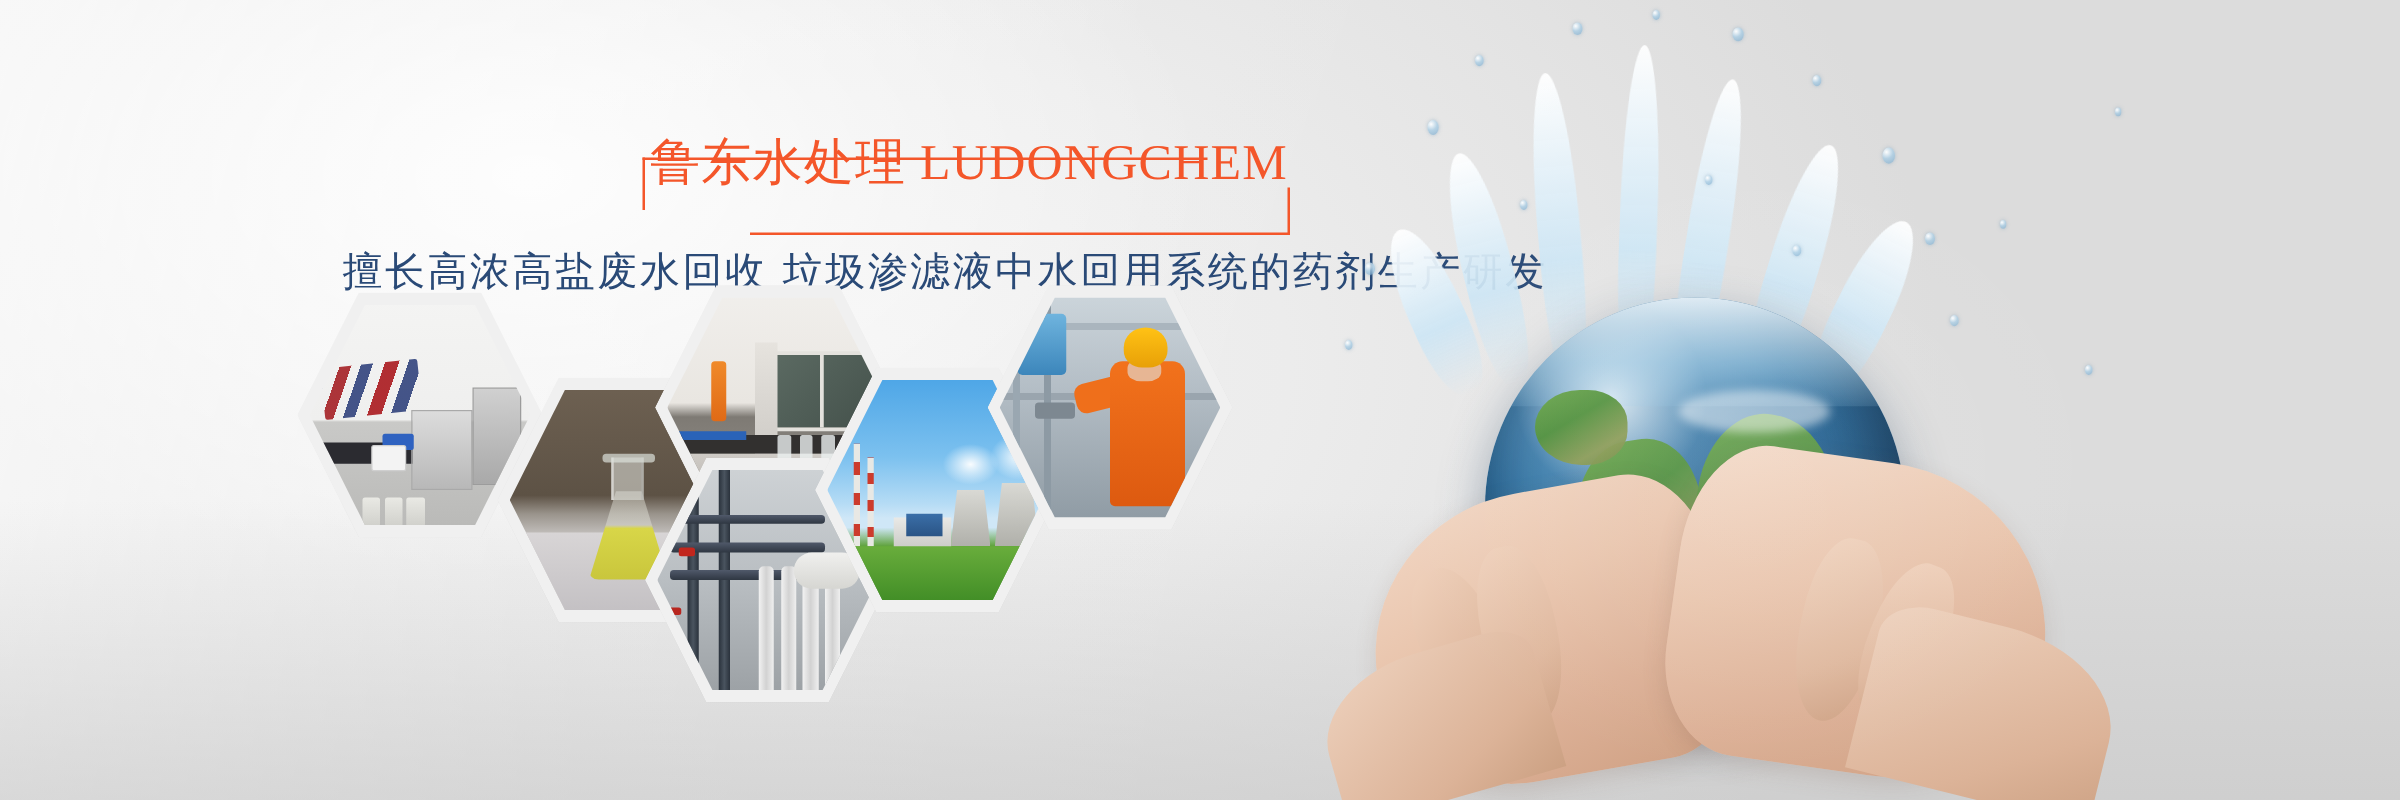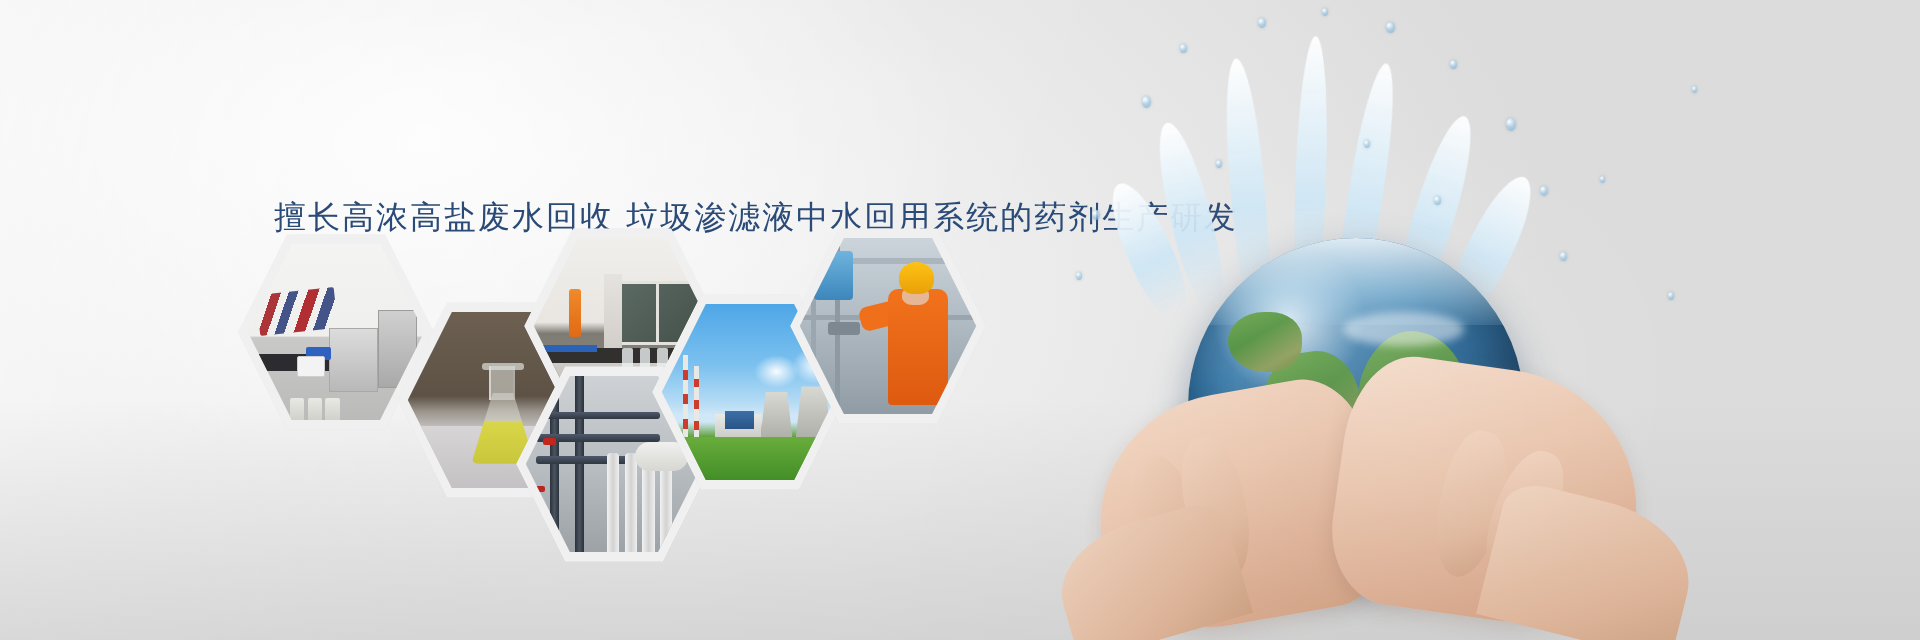--- a/index.html
+++ b/index.html
@@ -361,20 +361,27 @@
   }
 </style>
 </head>
 <body>
 
 <div id="banner">
 
   <div class="sweep"></div>
   <div class="bottomshade"></div>
 
+  <div class="title-wrap">
+    <div class="brk-top"></div>
+    <div class="brk-left"></div>
+    <div class="brk-bot"></div>
+    <div class="brk-right"></div>
+    <div class="title-text">鲁东水处理 LUDONGCHEM</div>
+  </div>
 
   <div class="subtitle">擅长高浓高盐废水回收 垃圾渗滤液中水回用系统的药剂生产研发</div>
 
   <div id="hexes">
 
     <div class="hex" style="left:238px; top:228px; width:196px; height:208px;">
       <div class="ring"></div>
       <div class="photo ph-lab1">
         <div class="wall-text"></div>
         <div class="bench"></div>

